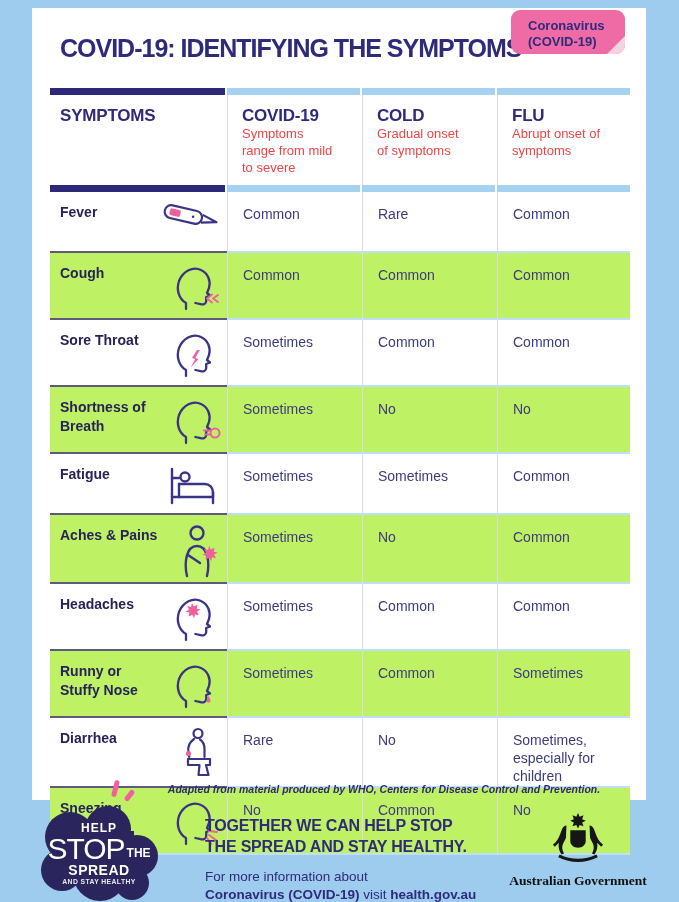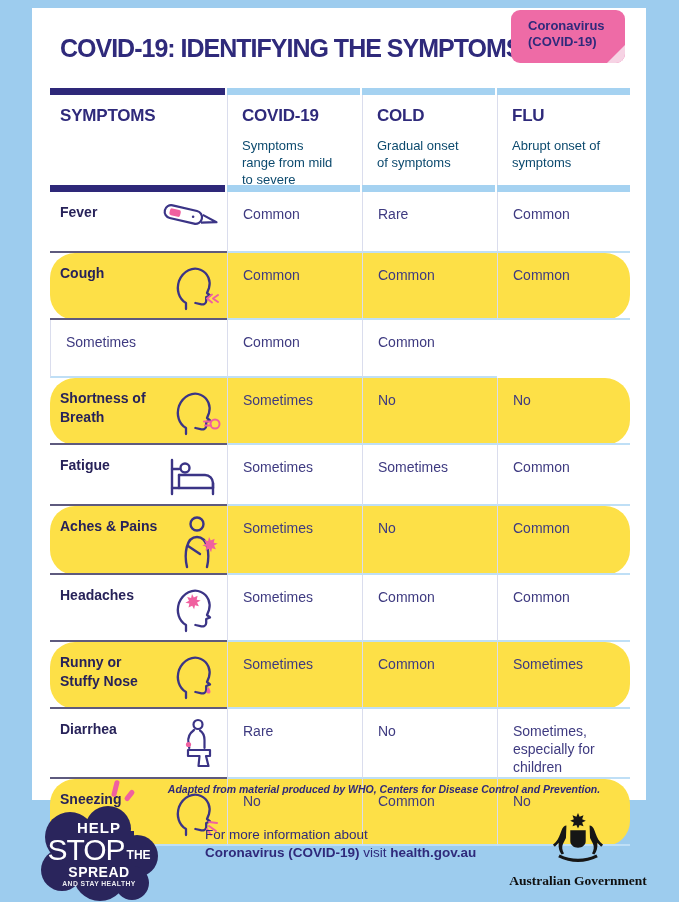--- a/index.html
+++ b/index.html
@@ -16,21 +16,21 @@
     background:#ffffff;
   }
   .page-title {
     position:absolute; left:28px; top:26px;
     font-size:25px; font-weight:800; letter-spacing:-1px;
     color:#2f2a7b; white-space:nowrap;
   }
   
   .corona-badge {
     position:absolute; top:2px; right:21px;
-    width:114px; height:53px;
+    width:114px; height:44px;
     background:#ee6ba6; border-radius:9px;
     padding:8px 0 0 17px;
     color:#2f2a7b; font-weight:800; font-size:13px; line-height:1.2;
     overflow:hidden;
   }
   .corona-badge::after {
     content:''; position:absolute; right:-1px; bottom:-1px;
     width:0; height:0;
     border-style:solid; border-width:0 0 20px 20px;
     border-color:transparent transparent #f6d3e4 transparent;
@@ -40,23 +40,23 @@
   .cols { display:grid; grid-template-columns:177px 135px 135px 133px; }
   .bar .seg { height:7px; }
   .bar .seg:not(:last-child){ border-right:2px solid #fff; }
   .seg-navy { background:#2e2879; }
   .seg-blue { background:#a5d2f1; }
   .thead { height:90px; }
   .th { padding:11px 12px 0 14px; }
   .th:first-child { padding-left:10px; }
   .th:not(:first-child){ border-left:1.5px solid #dadded; }
   .th-label { font-size:17px; font-weight:800; letter-spacing:-0.2px; color:#2f2a7b; }
-  .th-sub { margin-top:12px; font-size:13px; color:#0c4a6e; line-height:1.3; padding-right:14px; }
+  .th-sub { margin-top:0; font-size:13px; color:#ef4444; line-height:1.3; padding-right:14px; }
   .row { min-height:58px; }
-  .row.alt { background:#fde047;border-radius:25px; }
+  .row.alt { background:#bef264; }
   .row.tall { min-height:66px; }
   .sym { display:flex; justify-content:space-between; align-items:flex-start;
          padding:11px 6px 0 10px; border-bottom:2px solid #5e5a7e; }
   .row:last-child .sym { border-bottom:2px solid #bfdff6; }
   .sym-label { font-weight:800; font-size:14px; color:#272259; line-height:1.35; max-width:100px; }
   .sym-icon { flex:0 0 auto; margin-top:-2px; }
   .val { padding:13px 10px 0 15px; font-size:14px; color:#3e3a80; line-height:1.3;
          border-left:1.5px solid #dadded; border-bottom:2px solid #bfdff6; }
   .attribution {
     position:absolute; left:0; bottom:5px; width:100%;
@@ -65,21 +65,21 @@
   }
   
   .pink-mark { position:absolute; background:#f0609f; border-radius:3px; }
   .pink-mark.m1 { left:113px; top:780px; width:5px; height:17px; transform:rotate(14deg); }
   .pink-mark.m2 { left:127px; top:789px; width:5px; height:13px; transform:rotate(38deg); }
   .stop-badge { position:absolute; left:34px; top:803px; width:130px; height:99px; }
   .stop-badge svg { position:absolute; left:0; top:0; }
   .stop-text { position:absolute; left:0; top:0; width:100%; height:100%;
                display:flex; flex-direction:column; align-items:center; justify-content:center;
                color:#fff; text-align:center; padding-top:1px; }
-  .st-help { font-size:15px; font-weight:800; letter-spacing:1px; }
+  .st-help { font-size:12px; font-weight:800; letter-spacing:1px; }
   .st-stoprow { display:flex; align-items:flex-end; }
   .st-stop { font-size:30px; font-weight:400; letter-spacing:-1px; line-height:0.95; }
   .st-the  { font-size:12px; font-weight:800; margin:0 0 3px 2px; }
   .st-spread { font-size:14px; font-weight:800; letter-spacing:0.5px; line-height:1.05; }
   .st-tag { font-size:6.8px; font-weight:700; letter-spacing:0.4px; opacity:0.9; }
   .footer-text { position:absolute; left:205px; top:816px; color:#2f2a7b; }
   .ft-head { font-size:16px; font-weight:800; letter-spacing:-0.2px; line-height:1.3; }
   .ft-info { margin-top:10px; font-size:13.5px; line-height:1.35; }
   .ft-info b { font-weight:800; }
   .gov { position:absolute; left:496px; top:812px; width:164px; text-align:center; }
@@ -156,20 +156,27 @@
                   <path d="M45 33 l-5 3.5 5 3.5"></path>
                   <path d="M39 32.5 l-5 4 5 4"></path>
                 </g>
               </svg></span>
           </div>
           <div class="val">Common</div>
           <div class="val">Common</div>
           <div class="val">Common</div>
         </div>
         <div class="cols row">
+          <div class="sym">
+            <div class="sym-label">Sore Throat</div>
+            <span class="sym-icon"><svg width="48" height="52" viewBox="0 0 48 52">
+                <path d="M13 47 L13 41 C6 37 3 28 6 19 C10 9 20 4 28 8 c7 3 10 11 8 18 l-2 5 3 2.5 -3.8 1.5 v4 c0 2.8 -2.8 4 -5.8 3.2 l-5 -1.2" fill="none" stroke="#3b3486" stroke-width="2.3" stroke-linecap="round" stroke-linejoin="round"></path>
+                <path d="M24 21 l-5 8 3.2 1 -4.5 8.5 7.8 -8.5 -3.2 -1 4.5 -8 z" fill="#f0609f"></path>
+              </svg></span>
+          </div>
           <div class="val">Sometimes</div>
           <div class="val">Common</div>
           <div class="val">Common</div>
         </div>
         <div class="cols row alt">
           <div class="sym">
             <div class="sym-label">Shortness of Breath</div>
             <span class="sym-icon"><svg width="48" height="52" viewBox="0 0 48 52">
                 <path d="M13 47 L13 41 C6 37 3 28 6 19 C10 9 20 4 28 8 c7 3 10 11 8 18 l-2 5 3 2.5 -3.8 1.5 v4 c0 2.8 -2.8 4 -5.8 3.2 l-5 -1.2" fill="none" stroke="#3b3486" stroke-width="2.3" stroke-linecap="round" stroke-linejoin="round"></path>
                 <g fill="none" stroke="#f0609f" stroke-width="2" stroke-linecap="round">
@@ -301,20 +308,24 @@
     <div class="st-stoprow">
       <span class="st-stop">STOP</span>
       <span class="st-the">THE</span>
     </div>
     <div class="st-spread">SPREAD</div>
     <div class="st-tag">AND STAY HEALTHY</div>
   </div>
 </div>
 
 <div class="footer-text">
+  <div class="ft-head">
+    <div>TOGETHER WE CAN HELP STOP</div>
+    <div>THE SPREAD AND STAY HEALTHY.</div>
+  </div>
   <div class="ft-info">
     <div>For more information about</div>
     <div><b>Coronavirus (COVID-19)</b><span> visit </span><b>health.gov.au</b></div>
   </div>
 </div>
 
 <div class="gov">
   <svg width="62" height="54" viewBox="0 0 64 56">
     <g fill="#161616">
       <path d="M32 1 l1.7 3.8 4 -1.4 -1.4 4 3.8 1.7 -3.8 1.7 1.4 4 -4 -1.4 -1.7 3.8 -1.7 -3.8 -4 1.4 1.4 -4 -3.8 -1.7 3.8 -1.7 -1.4 -4 4 1.4 z"></path>

